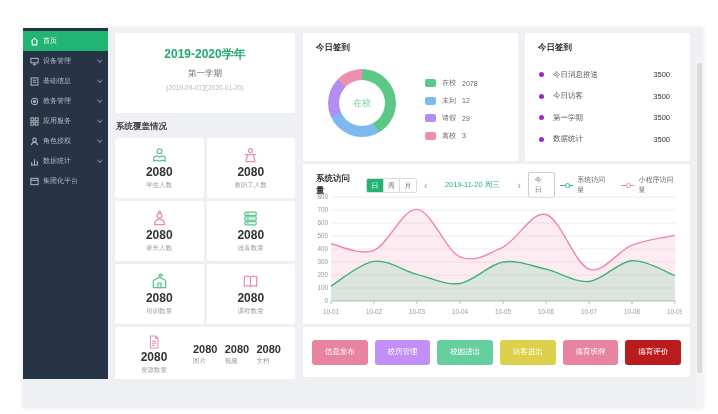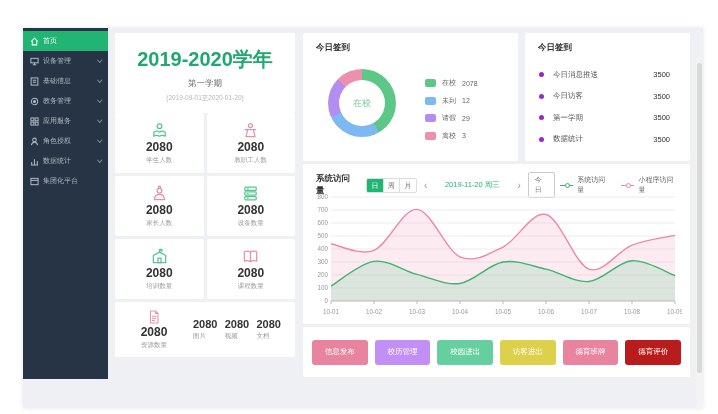--- a/index.html
+++ b/index.html
@@ -22,21 +22,21 @@
   .s-item.active { background:#21b573; color:#fff; }
   .s-ic { width:9px; height:9px; flex:none; display:flex; align-items:center; justify-content:center; }
   .s-ic svg { display:block; }
   .chev { margin-left:auto; width:3.5px; height:3.5px; border-right:1px solid #7f8b97; border-bottom:1px solid #7f8b97; transform:rotate(45deg); margin-top:-2px; }
 
   
   main { flex:1; display:flex; gap:8px; padding:5px 13px 0 7px; overflow:hidden; }
   .card { background:#fff; border-radius:2px; }
   .col-left { width:180px; flex:none; display:flex; flex-direction:column; }
   .sem { height:80px; text-align:center; padding-top:13px; flex:none; }
-  .sem-title { font-size:20px; font-weight:bold; color:#21a86f; }
+  .sem-title { font-size:12px; font-weight:bold; color:#21a86f; }
   .sem-term { font-size:8.5px; color:#555; margin-top:5px; }
   .sem-range { font-size:6.5px; color:#b7b7b7; margin-top:4px; }
   .sec-label { font-size:8.5px; font-weight:bold; color:#444; margin:8px 0 5px 1px; }
   .grid { display:grid; grid-template-columns:1fr 1fr; gap:3px; }
   .stat { height:60px; display:flex; flex-direction:column; align-items:center; justify-content:center; gap:1px; }
   .num { font-size:12px; font-weight:600; color:#333; line-height:1.15; }
   .lbl { font-size:6.5px; color:#9a9a9a; }
   .ic svg { display:block; }
   .ic-g { color:#57c78e; } .ic-p { color:#ea8fa9; }
   .res { margin-top:3px; height:55px; display:flex; align-items:center; padding:0 10px; flex:none; }
@@ -173,20 +173,21 @@
      </div>
    </nav>
 
    <main>
     <div class="col-left">
       <div class="card sem">
         <div class="sem-title">2019-2020学年</div>
         <div class="sem-term">第一学期</div>
         <div class="sem-range">(2019-09-01至2020-01-20)</div>
       </div>
+      <div class="sec-label">系统覆盖情况</div>
       <div class="grid">
         <div class="card stat">
           <span class="ic ic-g">
                   <svg width="19" height="19" viewBox="0 0 20 20" fill="none" stroke="currentColor" stroke-width="1.3" stroke-linejoin="round">
                     <circle cx="10" cy="5.6" r="2.5"></circle>
                     <path d="M4 11.8 C6 10.4 8 10.4 10 11.8 C12 10.4 14 10.4 16 11.8 V16 C14 14.9 12 14.9 10 16 C8 14.9 6 14.9 4 16 Z"></path>
                   </svg>
                 </span>
           <div class="num">2080</div>
           <div class="lbl">学生人数</div>

